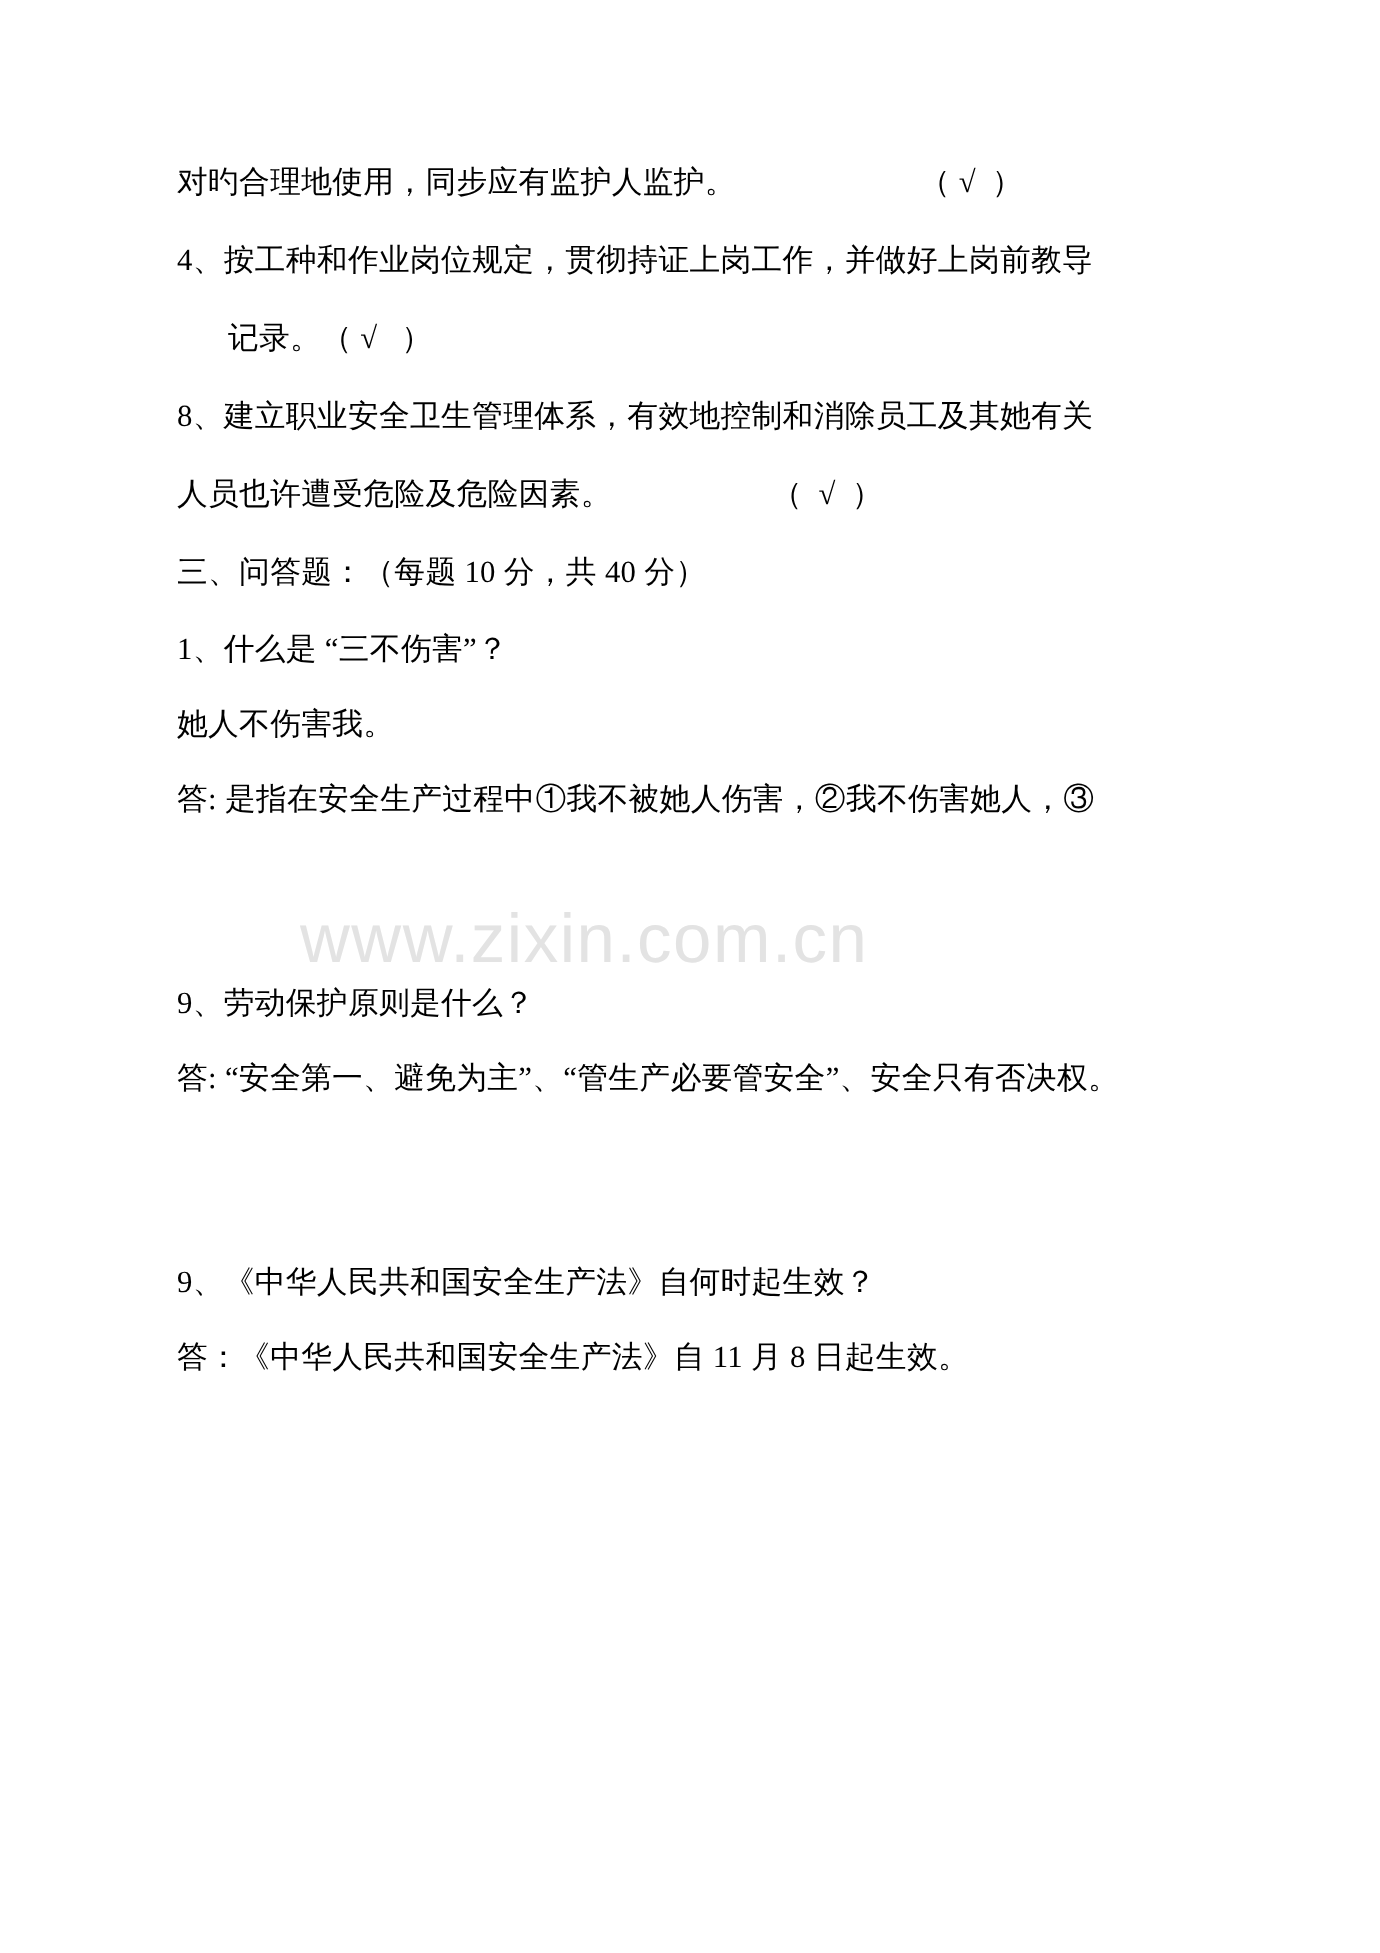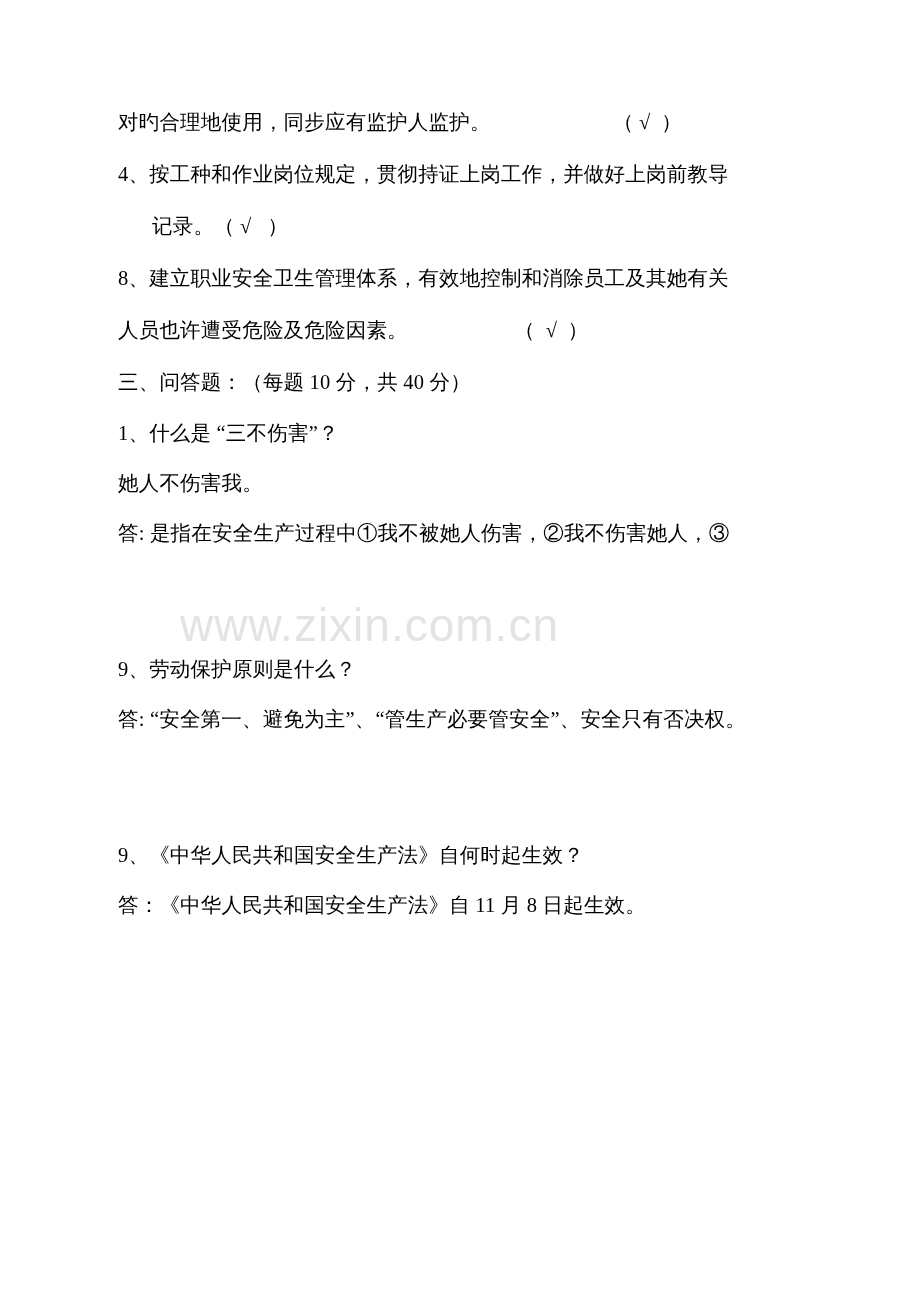--- a/index.html
+++ b/index.html
@@ -35,21 +35,21 @@
     letter-spacing: 0.2px;
   }
   .hang {
     padding-left: 34px;
     font-family: Liberation Serif, serif;
   }
   .spacer-lg { height: 86px; }
 
   .watermark {
     position: absolute;
-    left: 180px;
+    left: 200px;
     top: 598px;
     font-size: 46px;
     letter-spacing: 1px;
     color: #e3e3e3;
     font-family: "Liberation Sans", sans-serif;
     user-select: none;
     pointer-events: none;
     white-space: pre;
   }
   .q-block .line { line-height: 50px; }

